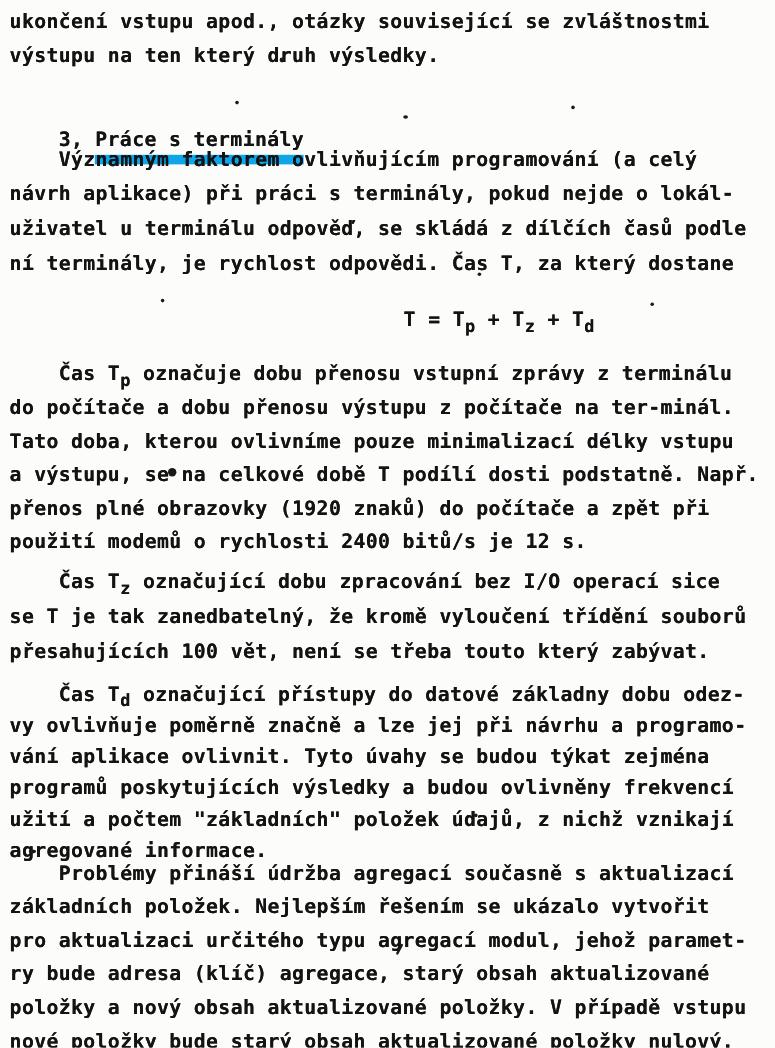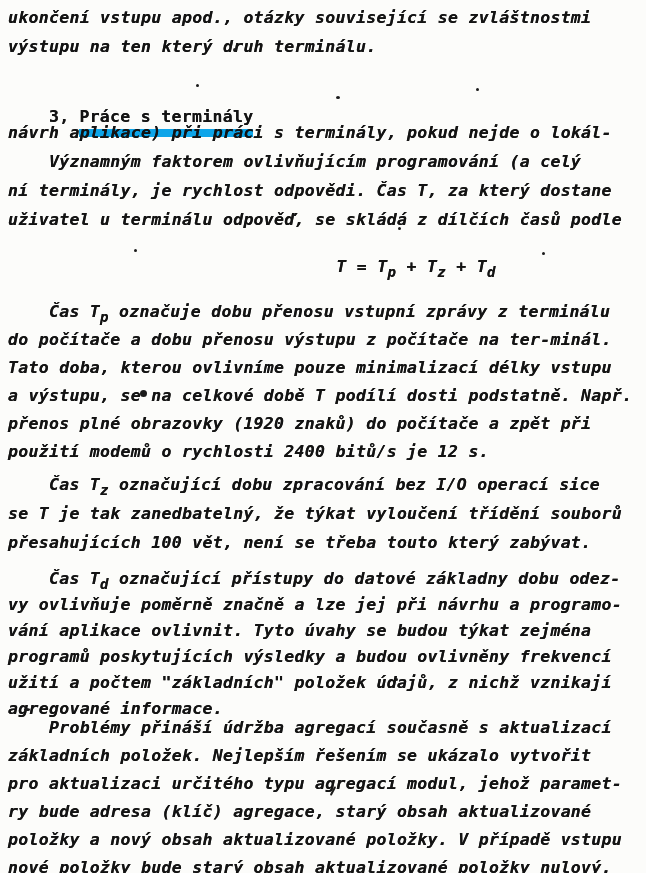--- a/index.html
+++ b/index.html
@@ -22,21 +22,21 @@
   }
   .block {
     position: absolute;
     left: 8px;
     right: 0;
     white-space: pre;
     font-size: 16.5px;
     letter-spacing: 0.3px;
     text-shadow: 0 0 0.5px rgba(10,10,10,0.85);
   }
-  .line { display: block; font-style: italic; }
+  .line { display: block; }
   sub {
     font-size: 0.85em;
     line-height: 0;
     vertical-align: -0.33em;
     letter-spacing: 0.3px;
   }
   #intro   { top: 3px;   line-height: 29px; }
   #heading { top: 73px;  line-height: 29px; }
   #p1      { top: 118px; line-height: 29px; }
   #formula { top: 252px; line-height: 30px; padding-left: 178px; text-align: center; }
@@ -57,33 +57,33 @@
   .speck.slant {
     border-radius: 1px;
     transform: rotate(28deg);
   }
 </style>
 </head>
 <body style="background: rgb(252, 252, 250); color: rgb(19, 19, 19);">
 
 <div class="page">
 
-  <div id="intro" class="block"><div class="line">ukončení vstupu apod., otázky související se zvláštnostmi</div><div class="line">výstupu na ten který druh terminálu.</div></div>
+  <div id="intro" class="block"><div class="line">ukončení vstupu apod., otázky související se zvláštnostmi</div><div class="line">výstupu na ten který druh výsledky.</div></div>
 
   <div id="heading" class="block">
     <span>3,</span><span class="heading-title">Práce s terminály</span>
   </div>
 
-  <div id="p1" class="block"><div class="line">návrh aplikace) při práci s terminály, pokud nejde o lokál-</div><div class="line">    Významným faktorem ovlivňujícím programování (a celý</div><div class="line">ní terminály, je rychlost odpovědi. Čas T, za který dostane</div><div class="line">uživatel u terminálu odpověď, se skládá z dílčích časů podle</div></div>
+  <div id="p1" class="block"><div class="line">    Významným faktorem ovlivňujícím programování (a celý</div><div class="line">návrh aplikace) při práci s terminály, pokud nejde o lokál-</div><div class="line">uživatel u terminálu odpověď, se skládá z dílčích časů podle</div><div class="line">ní terminály, je rychlost odpovědi. Čas T, za který dostane</div></div>
 
   <div id="formula" class="block"><div class="line">T = T<sub>p</sub> + T<sub>z</sub> + T<sub>d</sub></div></div>
 
   <div id="p2" class="block"><div class="line">    Čas T<sub>p</sub> označuje dobu přenosu vstupní zprávy z terminálu</div><div class="line">do počítače a dobu přenosu výstupu z počítače na ter-minál.</div><div class="line">Tato doba, kterou ovlivníme pouze minimalizací délky vstupu</div><div class="line">a výstupu, se na celkové době T podílí dosti podstatně. Např.</div><div class="line">přenos plné obrazovky (1920 znaků) do počítače a zpět při</div><div class="line">použití modemů o rychlosti 2400 bitů/s je 12 s.</div></div>
 
-  <div id="p3" class="block"><div class="line">    Čas T<sub>z</sub> označující dobu zpracování bez I/O operací sice</div><div class="line">se T je tak zanedbatelný, že týkat vyloučení třídění souborů</div><div class="line">přesahujících 100 vět, není se třeba touto který zabývat.</div></div>
+  <div id="p3" class="block"><div class="line">    Čas T<sub>z</sub> označující dobu zpracování bez I/O operací sice</div><div class="line">se T je tak zanedbatelný, že kromě vyloučení třídění souborů</div><div class="line">přesahujících 100 vět, není se třeba touto který zabývat.</div></div>
 
   <div id="p4" class="block"><div class="line">    Čas T<sub>d</sub> označující přístupy do datové základny dobu odez-</div><div class="line">vy ovlivňuje poměrně značně a lze jej při návrhu a programo-</div><div class="line">vání aplikace ovlivnit. Tyto úvahy se budou týkat zejména</div><div class="line">programů poskytujících výsledky a budou ovlivněny frekvencí</div><div class="line">užití a počtem "základních" položek údajů, z nichž vznikají</div><div class="line">agregované informace.</div></div>
 
   <div id="p5" class="block"><div class="line">    Problémy přináší údržba agregací současně s aktualizací</div><div class="line">základních položek. Nejlepším řešením se ukázalo vytvořit</div><div class="line">pro aktualizaci určitého typu agregací modul, jehož paramet-</div><div class="line">ry bude adresa (klíč) agregace, starý obsah aktualizované</div><div class="line">položky a nový obsah aktualizované položky. V případě vstupu</div><div class="line">nové položky bude starý obsah aktualizované položky nulový.</div></div>
 
   <div class="speck" style="left:233px;top:48px;width:4px;height:4px;"></div>
   <div class="speck" style="left:196px;top:84px;width:3px;height:3px;"></div>
   <div class="speck" style="left:336px;top:96px;width:4px;height:3px;"></div>
   <div class="speck" style="left:476px;top:88px;width:3px;height:3px;"></div>
   <div class="speck" style="left:134px;top:249px;width:3px;height:3px;"></div>

